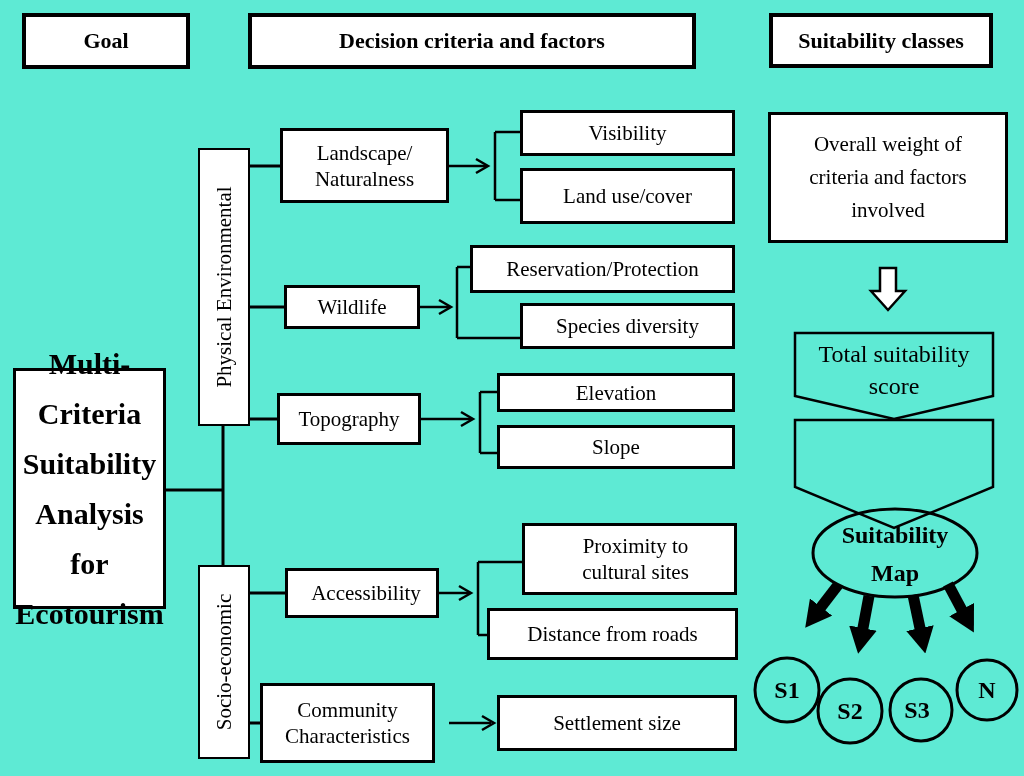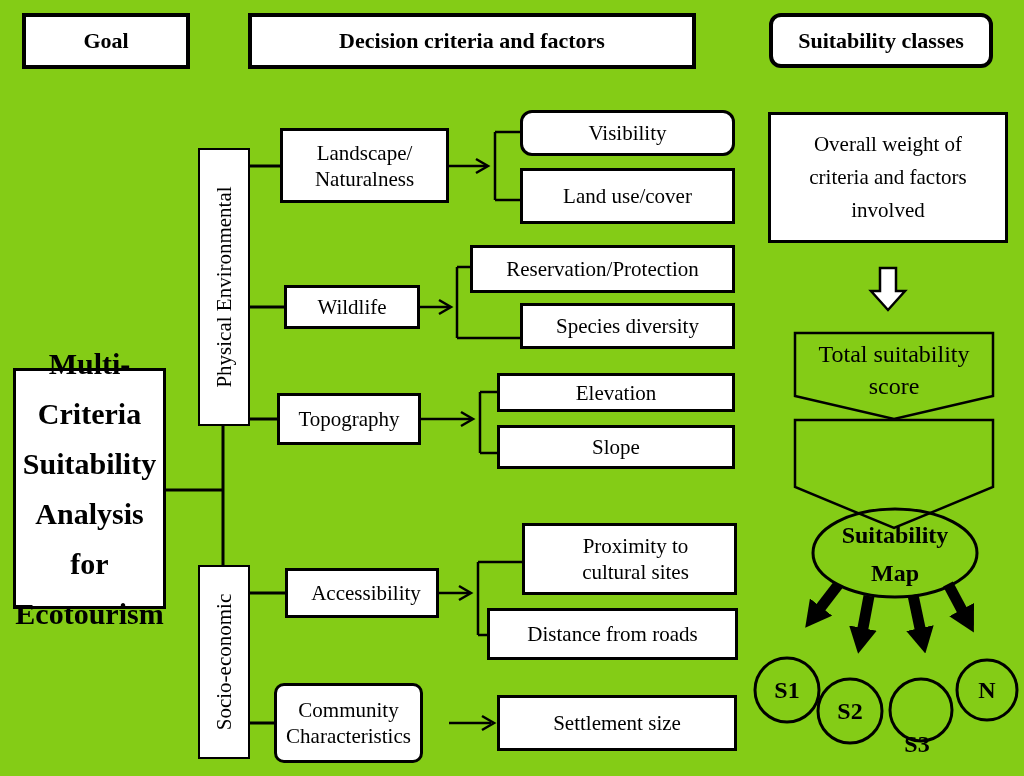--- a/index.html
+++ b/index.html
@@ -1,17 +1,17 @@
 <!DOCTYPE html>
 <html><head>
 <meta charset="utf-8">
 <style>
   html,body{margin:0;padding:0;background:#ffffff;}
   #stage{
-    position:relative;width:1024px;height:776px;background:#84cc16;
+    position:relative;width:1024px;height:776px;background:#5eead4;
     font-family:"Liberation Serif","DejaVu Serif",serif;color:#000;
     overflow:hidden;
   }
   .box{
     position:absolute;box-sizing:border-box;border:3px solid #000;background:#fff;
     display:flex;align-items:center;justify-content:center;text-align:center;
     white-space:pre-line;font-size:21px;line-height:26px;
   }
   .hdr{border-width:4px;font-weight:bold;font-size:22px;}
   .goal-main{font-weight:bold;font-size:30px;line-height:50px;}
@@ -79,45 +79,45 @@
     <line x1="948" y1="584" x2="964" y2="614" stroke="#000" stroke-width="11" marker-end="url(#thickhead)"></line>
 
     <circle cx="787" cy="690" r="32" fill="none" stroke="#000" stroke-width="3"></circle>
     <circle cx="850" cy="711" r="32" fill="none" stroke="#000" stroke-width="3"></circle>
     <circle cx="921" cy="710" r="31" fill="none" stroke="#000" stroke-width="3"></circle>
     <circle cx="987" cy="690" r="30" fill="none" stroke="#000" stroke-width="3"></circle>
   </svg>
 
   <div class="box hdr" style="left:22px;top:13px;width:168px;height:56px;">Goal</div>
   <div class="box hdr" style="left:248px;top:13px;width:448px;height:56px;">Decision criteria and factors</div>
-  <div class="box hdr" style="left:769px;top:13px;width:224px;height:55px;border-radius:12px;">Suitability classes</div>
+  <div class="box hdr" style="left:769px;top:13px;width:224px;height:55px;">Suitability classes</div>
 
   <div class="box goal-main" style="left:13px;top:368px;width:153px;height:241px;">Multi-
 Criteria
 Suitability
 Analysis
 for
 Ecotourism</div>
 
   <div class="box vbox" style="left:198px;top:148px;width:52px;height:278px;">
     <span class="vtext">Physical Environmental</span>
   </div>
   <div class="box vbox" style="left:198px;top:565px;width:52px;height:194px;">
     <span class="vtext">Socio-economic</span>
   </div>
 
   <div class="box" style="left:280px;top:128px;width:169px;height:75px;">Landscape/
 Naturalness</div>
   <div class="box" style="left:284px;top:285px;width:136px;height:44px;">Wildlife</div>
   <div class="box" style="left:277px;top:393px;width:144px;height:52px;">Topography</div>
   <div class="box" style="left:285px;top:568px;width:154px;height:50px;padding-left:8px;">Accessibility</div>
-  <div class="box" style="left:274px;top:683px;width:149px;height:80px;border-radius:10px;">Community
+  <div class="box" style="left:260px;top:683px;width:175px;height:80px;">Community
 Characteristics</div>
 
-  <div class="box" style="left:520px;top:110px;width:215px;height:46px;border-radius:12px;">Visibility</div>
+  <div class="box" style="left:520px;top:110px;width:215px;height:46px;">Visibility</div>
   <div class="box" style="left:520px;top:168px;width:215px;height:56px;">Land use/cover</div>
   <div class="box" style="left:470px;top:245px;width:265px;height:48px;">Reservation/Protection</div>
   <div class="box" style="left:520px;top:303px;width:215px;height:46px;">Species diversity</div>
   <div class="box" style="left:497px;top:373px;width:238px;height:39px;">Elevation</div>
   <div class="box" style="left:497px;top:425px;width:238px;height:44px;">Slope</div>
   <div class="box" style="left:522px;top:523px;width:215px;height:72px;padding-left:12px;">Proximity to
 cultural sites</div>
   <div class="box" style="left:487px;top:608px;width:251px;height:52px;">Distance from roads</div>
   <div class="box" style="left:497px;top:695px;width:240px;height:56px;">Settlement size</div>
 
@@ -127,16 +127,16 @@
 
   <div class="freetext" style="left:795px;top:337px;width:198px;height:66px;line-height:32px;">Total suitability
 score</div>
 
 
   <div class="freetext bold" style="left:813px;top:515px;width:164px;height:78px;font-size:24px;line-height:38px;">Suitability
 Map</div>
 
   <div class="freetext circlbl" style="left:755px;top:674px;width:64px;height:32px;">S1</div>
   <div class="freetext circlbl" style="left:818px;top:695px;width:64px;height:32px;">S2</div>
-  <div class="freetext circlbl" style="left:889px;top:728px;width:56px;height:32px;">S3</div>
+  <div class="freetext circlbl" style="left:889px;top:694px;width:56px;height:32px;">S3</div>
   <div class="freetext circlbl" style="left:955px;top:674px;width:64px;height:32px;">N</div>
 
 </div>
 
 </body></html>

